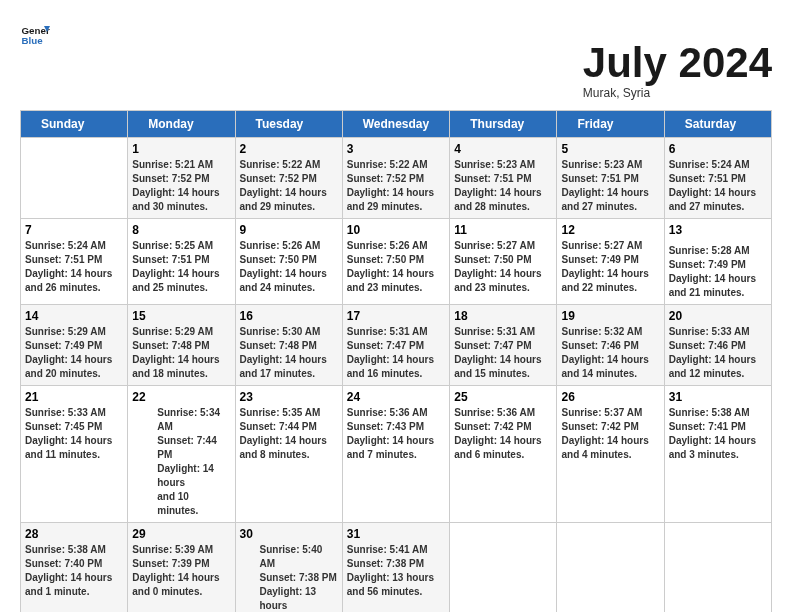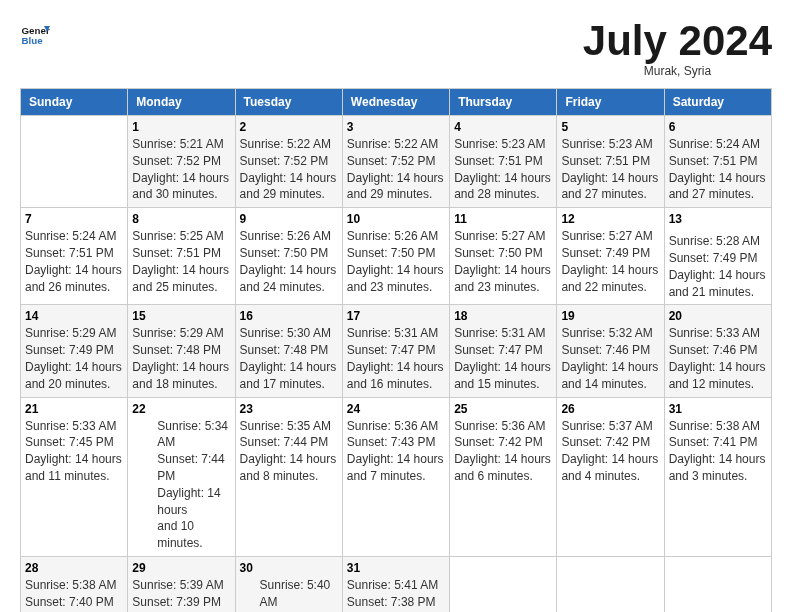--- a/index.html
+++ b/index.html
@@ -19,42 +19,43 @@
     .logo {
       display: flex;
       align-items: center;
       gap: 4px;
     }
     .logo-icon {
       width: 30px;
       height: 30px;
     }
     .title-area {
-      text-align: center;
+      text-align: left;
+      margin-top: 22px;
     }
     .month-title {
       font-size: 42px;
       font-weight: bold;
       color: #1a1a1a;
       line-height: 1;
     }
     .location-title {
       font-size: 12px;
       color: #333;
       margin-top: 2px;
     }
     table {
       width: 100%;
       border-collapse: collapse;
       font-size: 10.5px;
     }
     thead tr th {
       background-color: #2a6ebb;
       color: #fff;
-      padding: 6px 8px;
+      padding: 6px 20px;
       text-align: left;
       font-size: 12px;
       font-weight: bold;
       border: 1px solid #ccc;
     }
     tbody tr td {
       border: 1px solid #ccc;
       vertical-align: top;
       padding: 4px;
       width: calc(100% / 7);
@@ -68,22 +69,23 @@
       background-color: #fff;
     }
     .day-number {
       font-weight: bold;
       font-size: 12px;
       display: block;
       margin-bottom: 2px;
     }
     .day-info {
       color: #333;
-      font-size: 12px;
+      font-size: 10px;
       line-height: 1.4;
+      font-weight: bold;
     }
     .empty-cell {
       background: #fff !important;
     }
   </style>
 </head>
 <body>
 
 <div class="header-area">
   <div class="logo">

